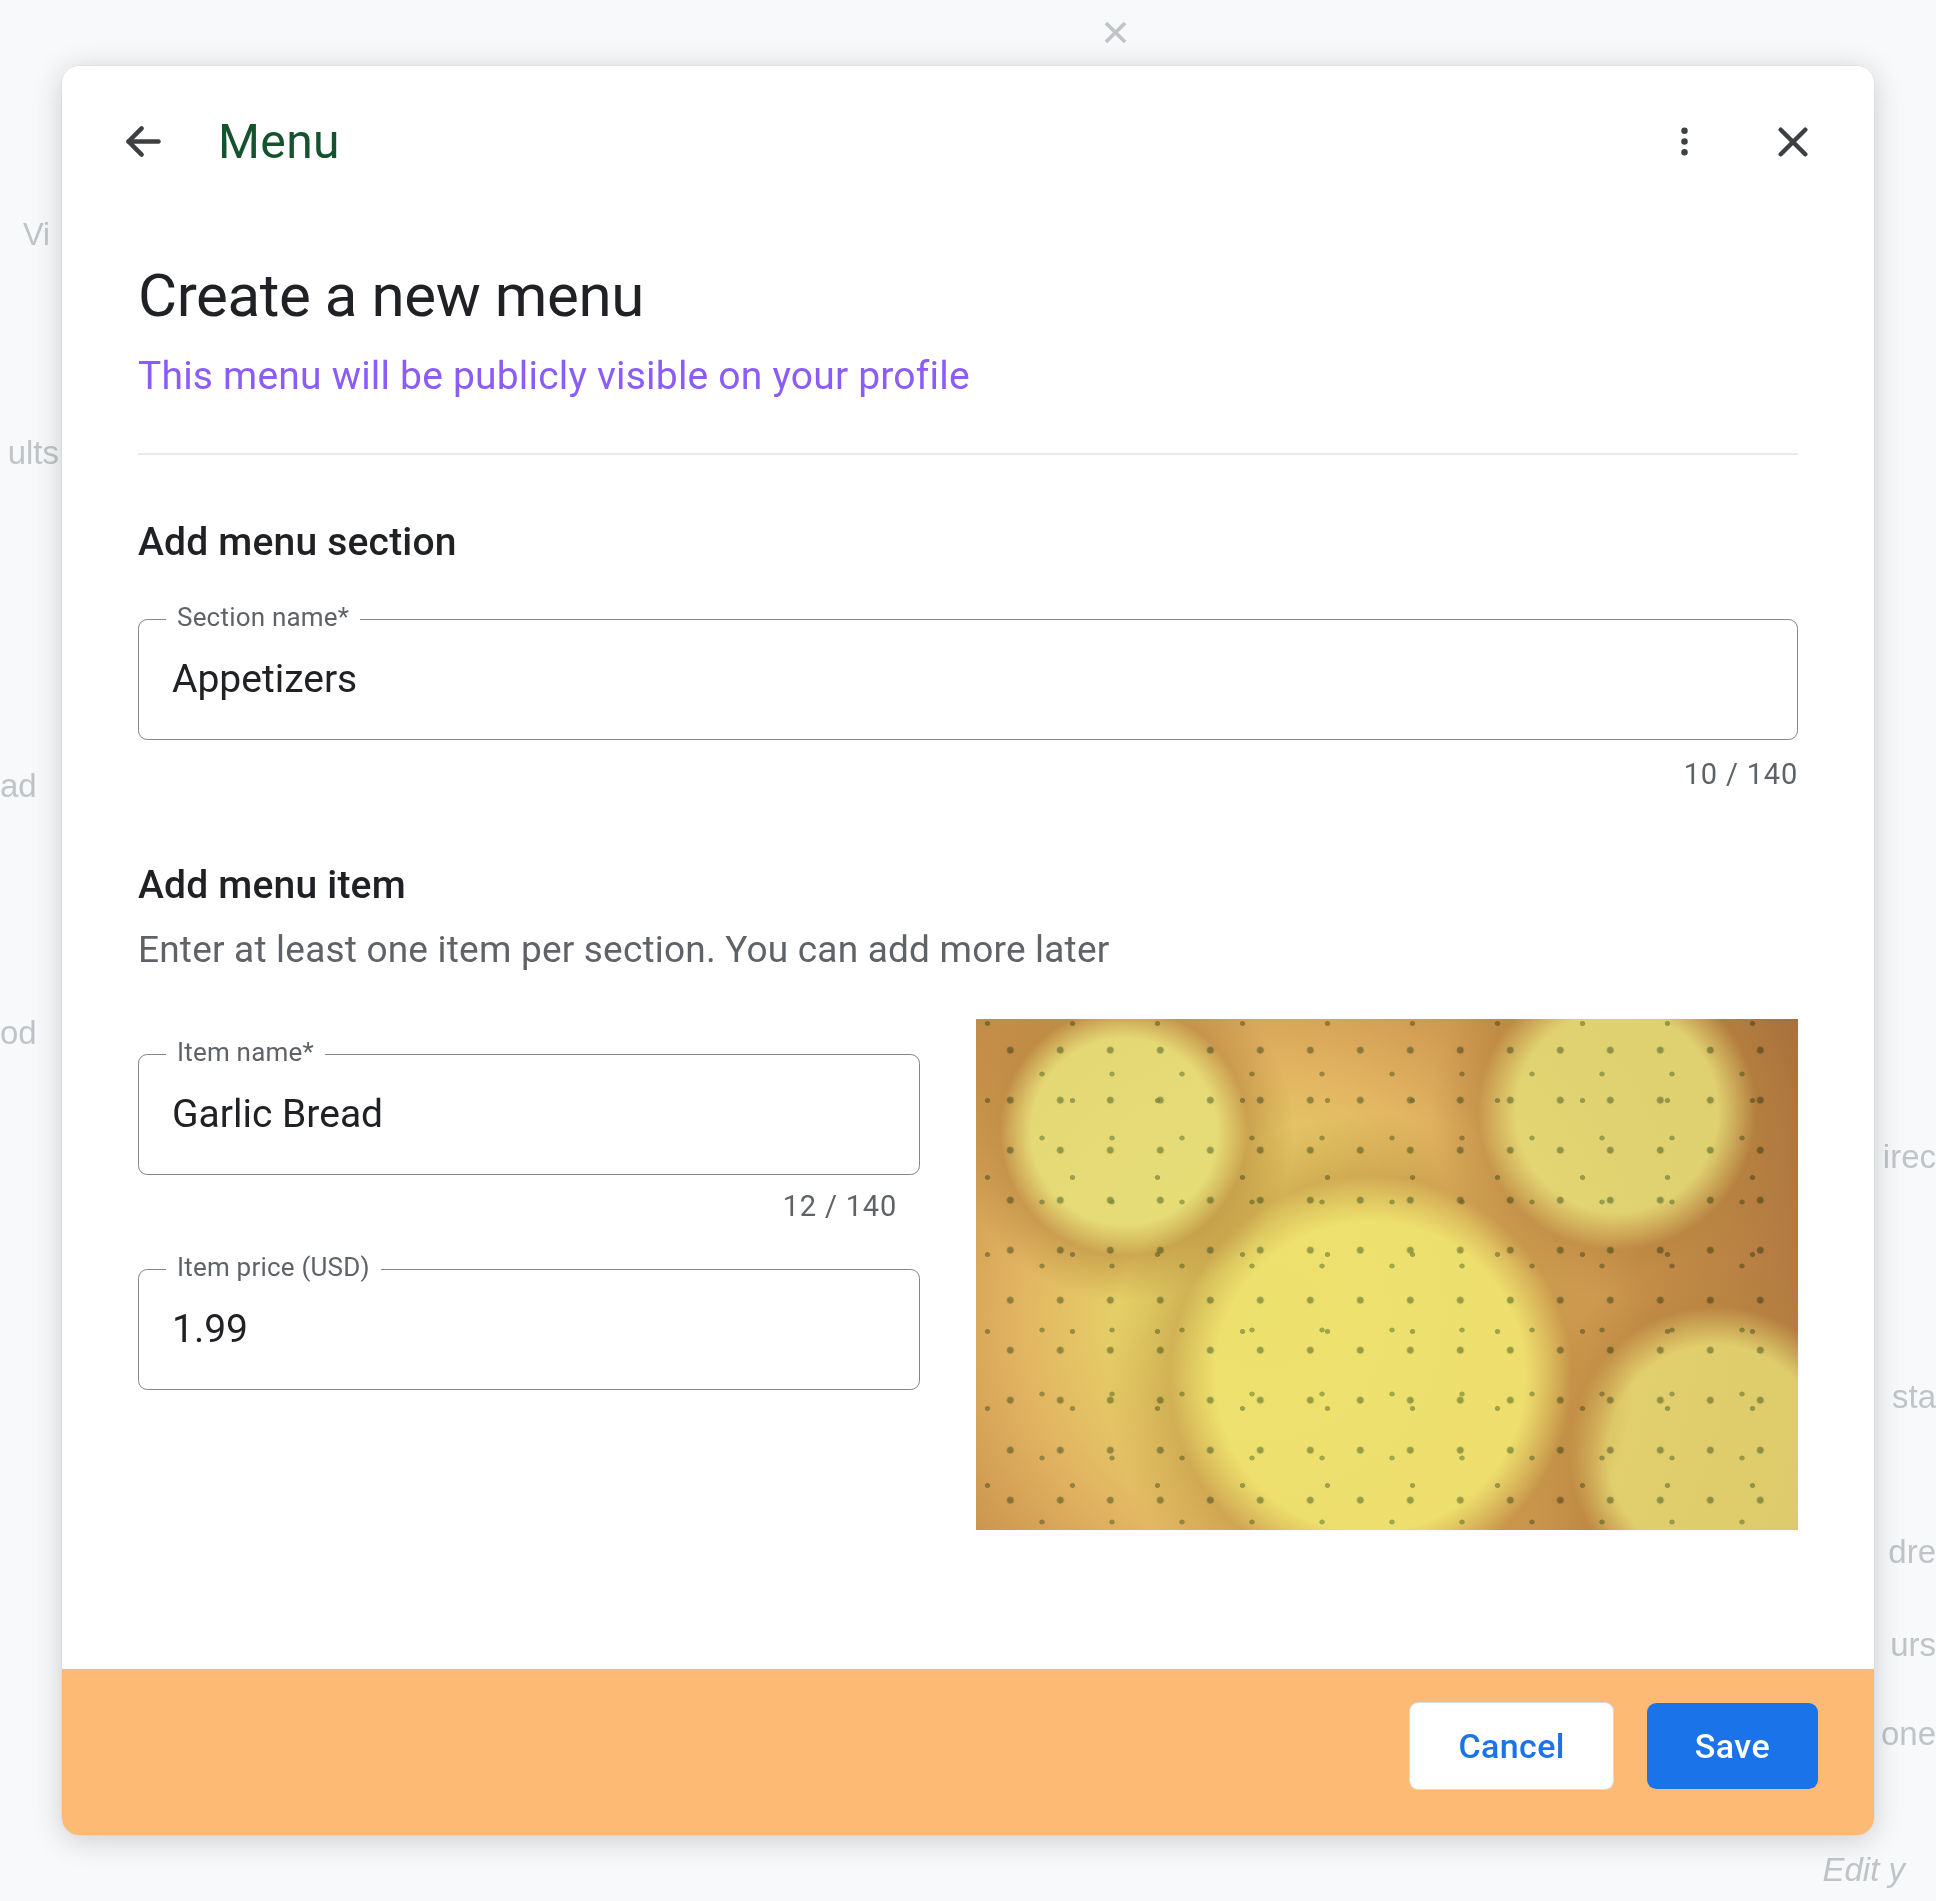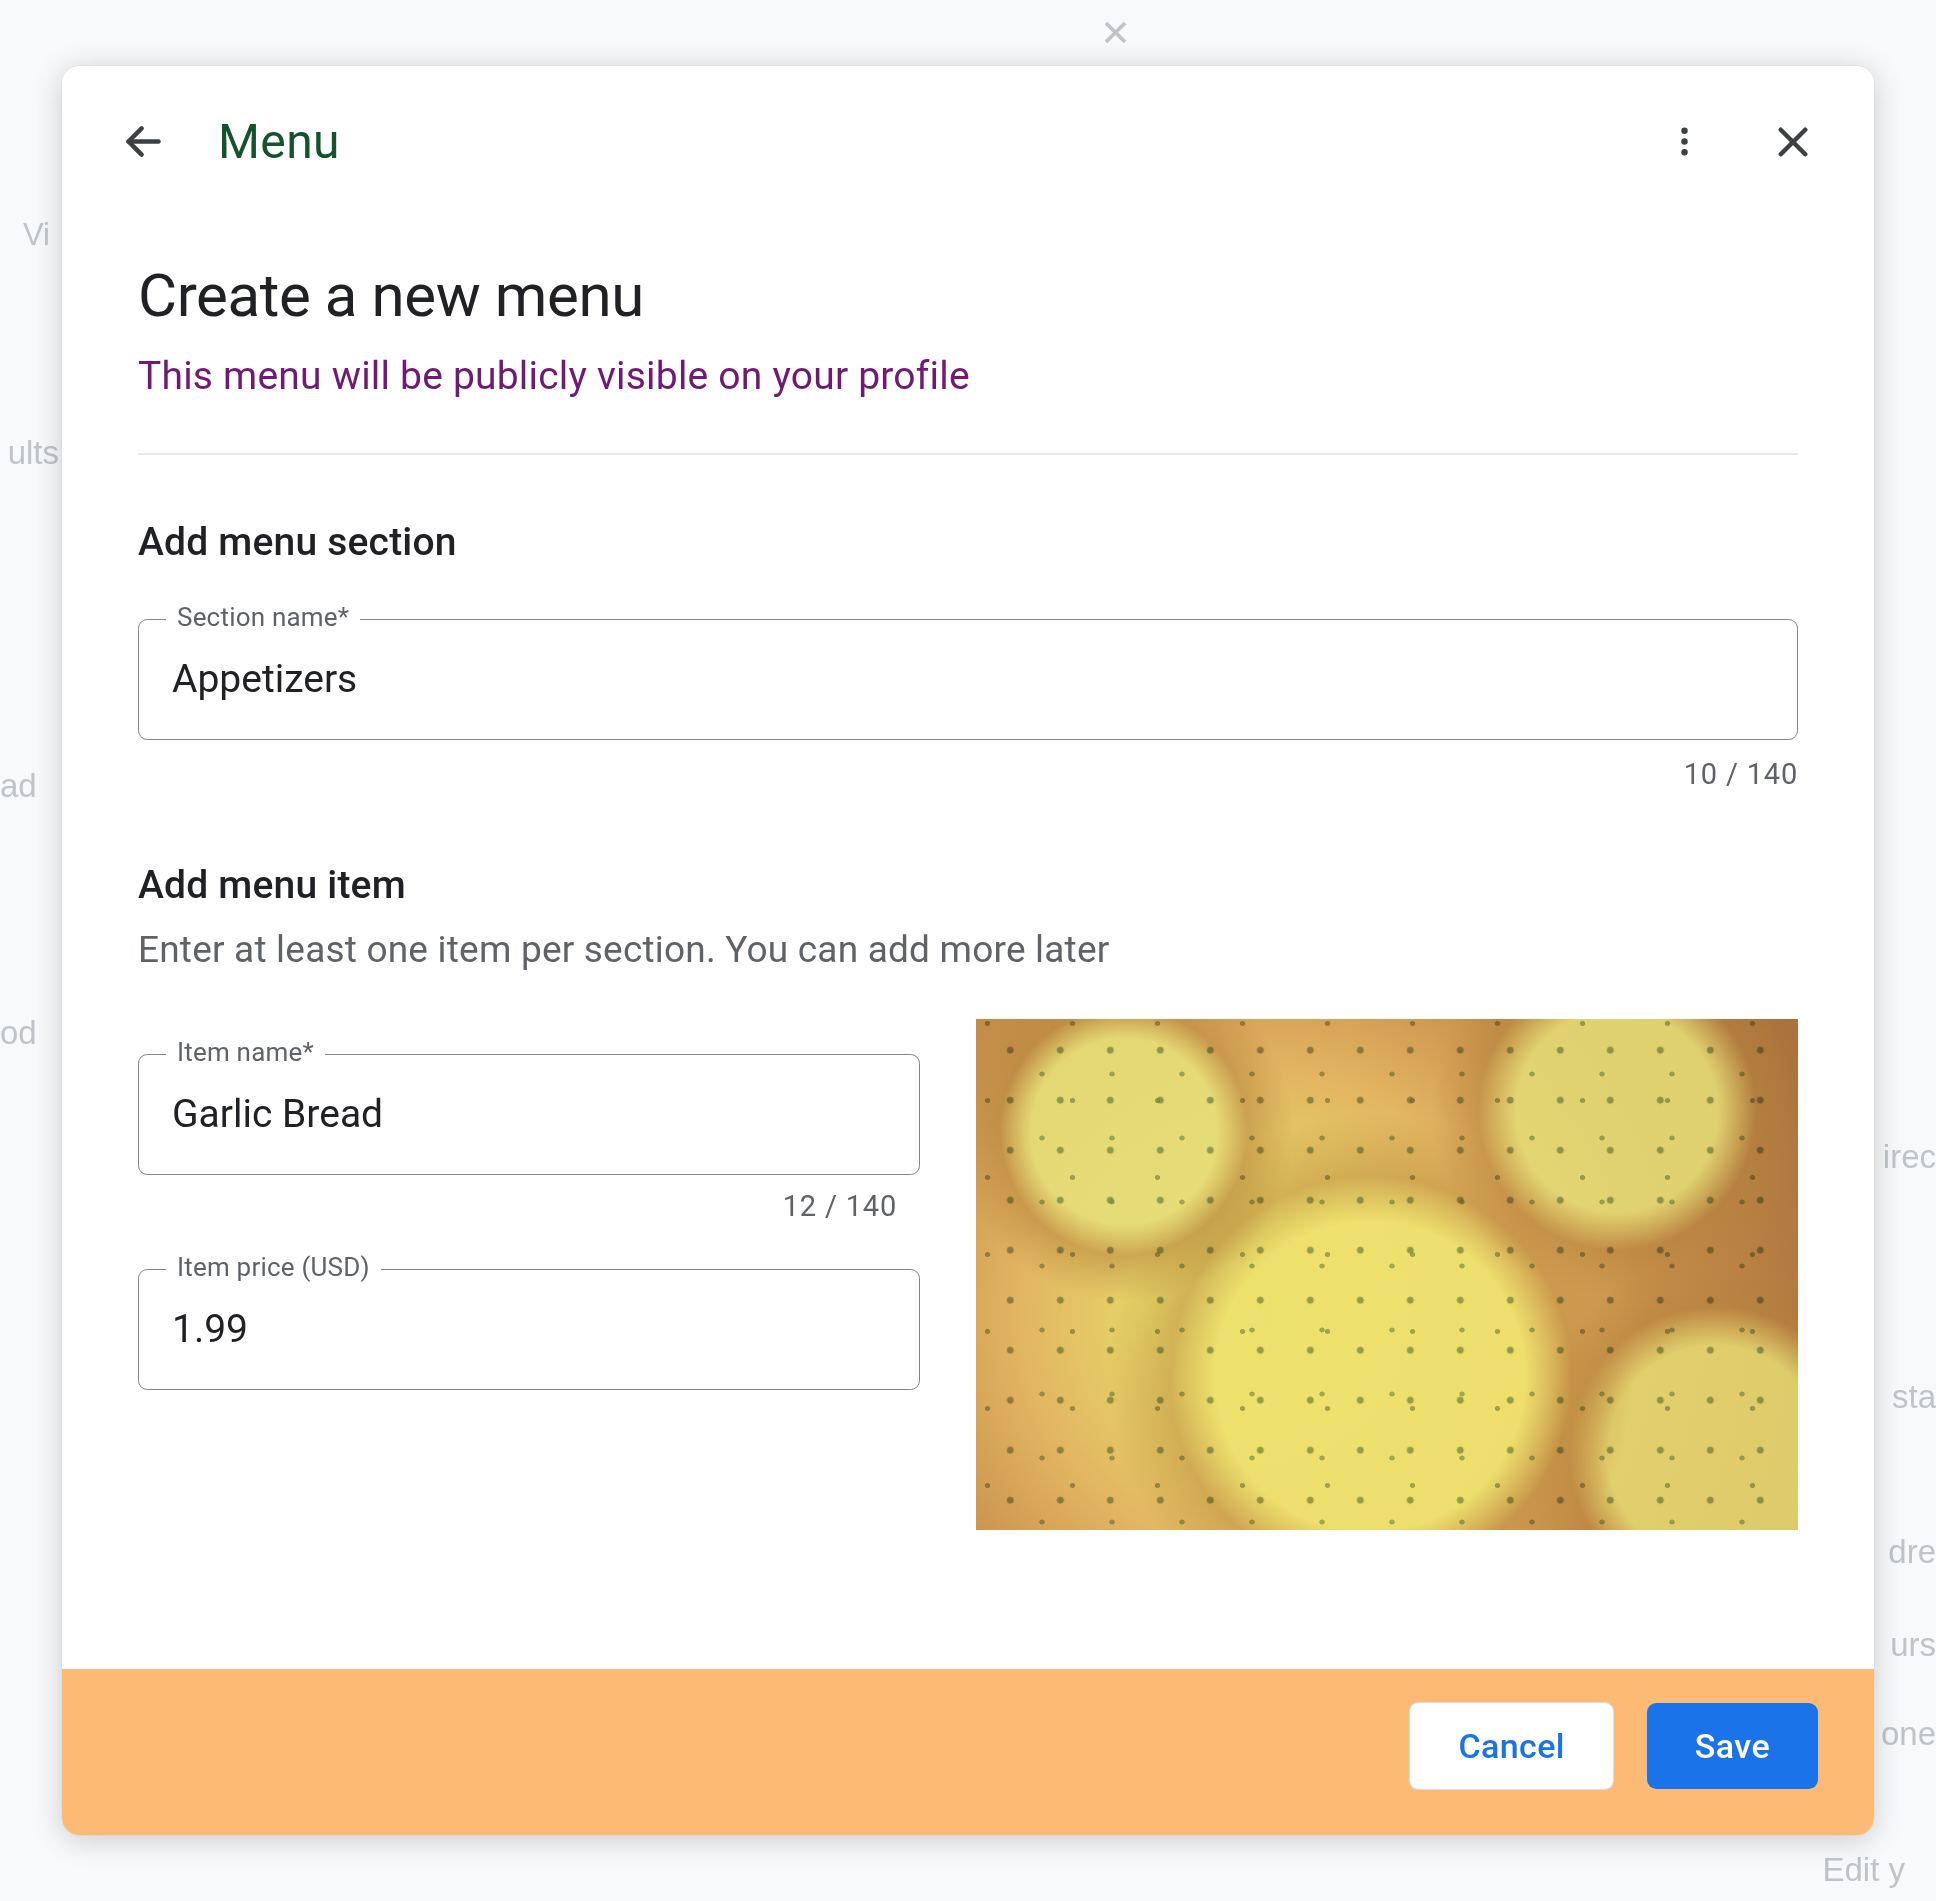--- a/index.html
+++ b/index.html
@@ -81,21 +81,21 @@
   .page-heading {
     font-size: 60px;
     font-weight: 400;
     color: #202124;
     margin-top: 46px;
     letter-spacing: -0.4px;
   }
   .page-subheading {
     font-size: 39px;
     font-weight: 400;
-    color: #701a75;
+    color: #8b5cf6;
     margin-top: 22px;
     letter-spacing: 0.2px;
   }
   .divider {
     height: 1.5px;
     background: #e8eaed;
     margin-top: 54px;
   }
   .section-heading {
     font-size: 39px;
@@ -243,21 +243,21 @@
 <div class="bg-fragment" style="top:11.6px; left:1100px;">✕</div>
 <div class="bg-fragment" style="top:217px; left:23px; font-size:31px;">Vi</div>
 <div class="bg-fragment" style="top:434px; left:7.7px; font-size:33px;">ults</div>
 <div class="bg-fragment" style="top:767px; left:0px; font-size:33px;">ad</div>
 <div class="bg-fragment" style="top:1014px; left:0px; font-size:33px;">od</div>
 <div class="bg-fragment" style="top:1138px; right:0px; font-size:33px;">irec</div>
 <div class="bg-fragment" style="top:1378px; right:0px; font-size:33px;">sta</div>
 <div class="bg-fragment" style="top:1533px; right:0px; font-size:33px;">dre</div>
 <div class="bg-fragment" style="top:1626px; right:0px; font-size:33px;">urs</div>
 <div class="bg-fragment" style="top:1715px; right:0px; font-size:33px;">one</div>
-<div class="bg-fragment" style="bottom:11.6px; right:31px; font-size:33px;">Edit y</div>
+<div class="bg-fragment" style="bottom:11.6px; right:31px; font-size:33px;font-style:italic;">Edit y</div>
 
 <div class="modal">
 
   <div class="modal-header">
     <div class="back-btn">
       <svg width="45" height="45" viewBox="0 0 24 24" fill="none" stroke="currentColor" stroke-width="2.4" stroke-linecap="round" stroke-linejoin="round">
         <line x1="20" y1="12" x2="4" y2="12"></line>
         <polyline points="11 19 4 12 11 5"></polyline>
       </svg>
     </div>

